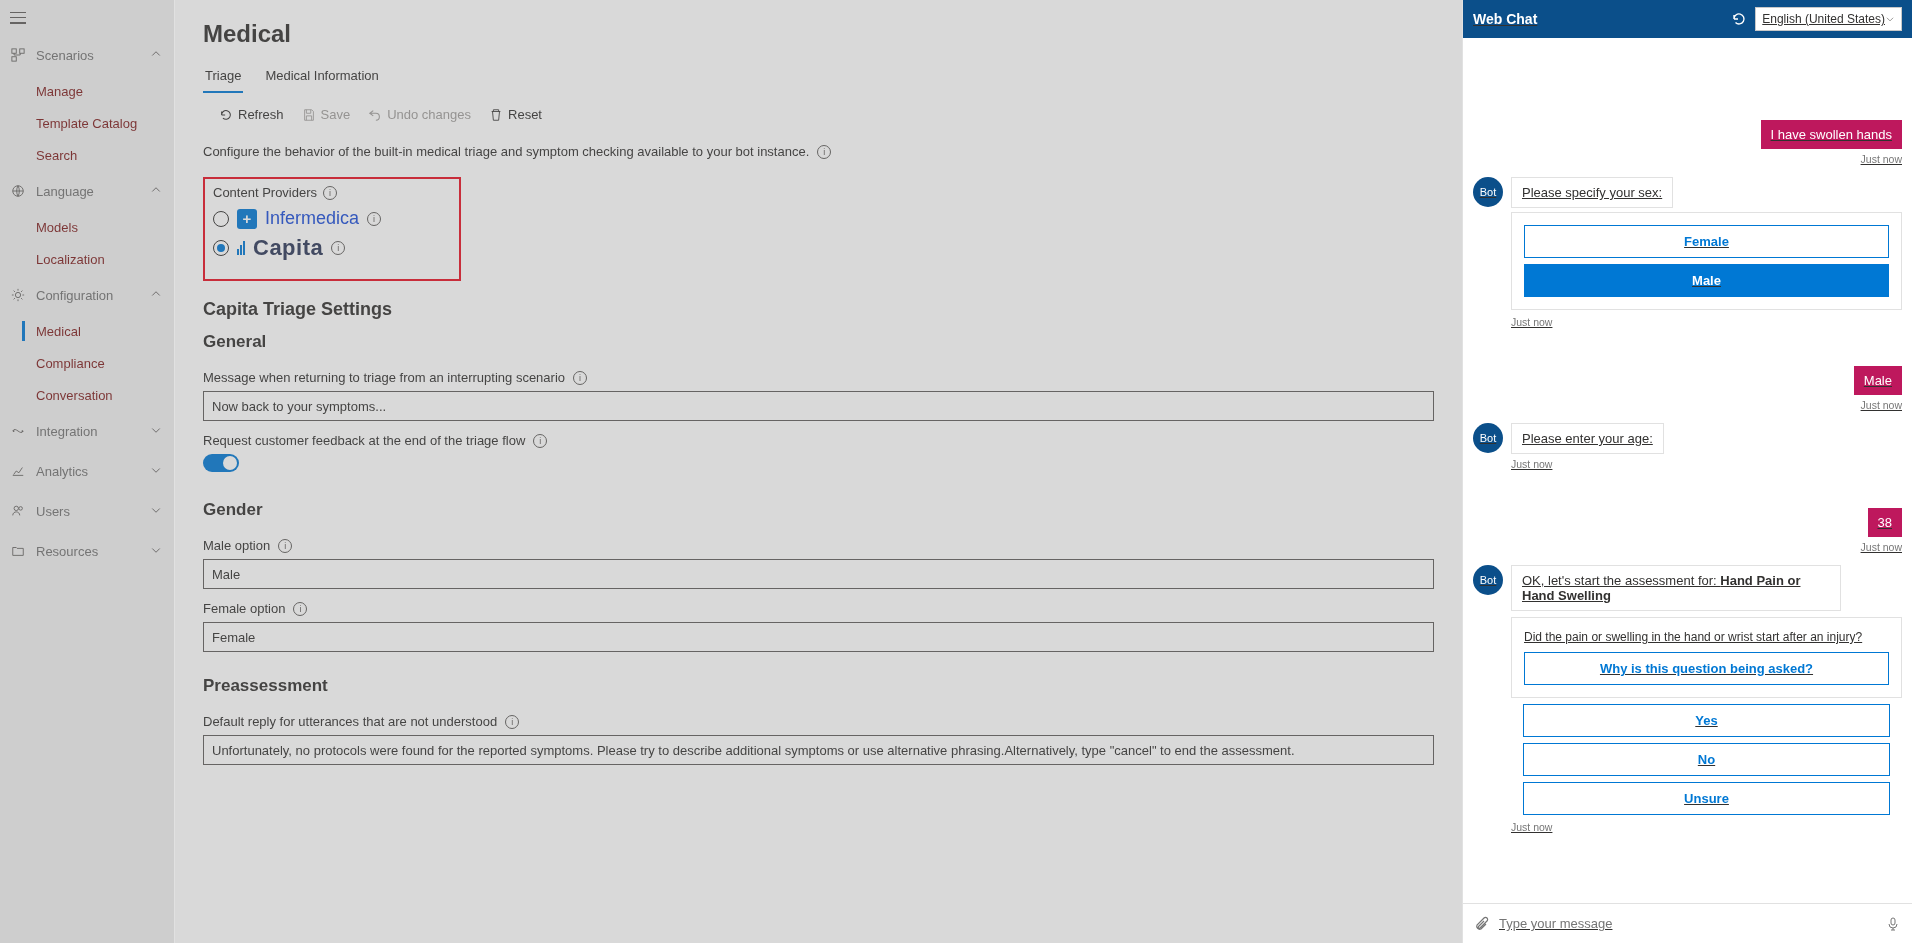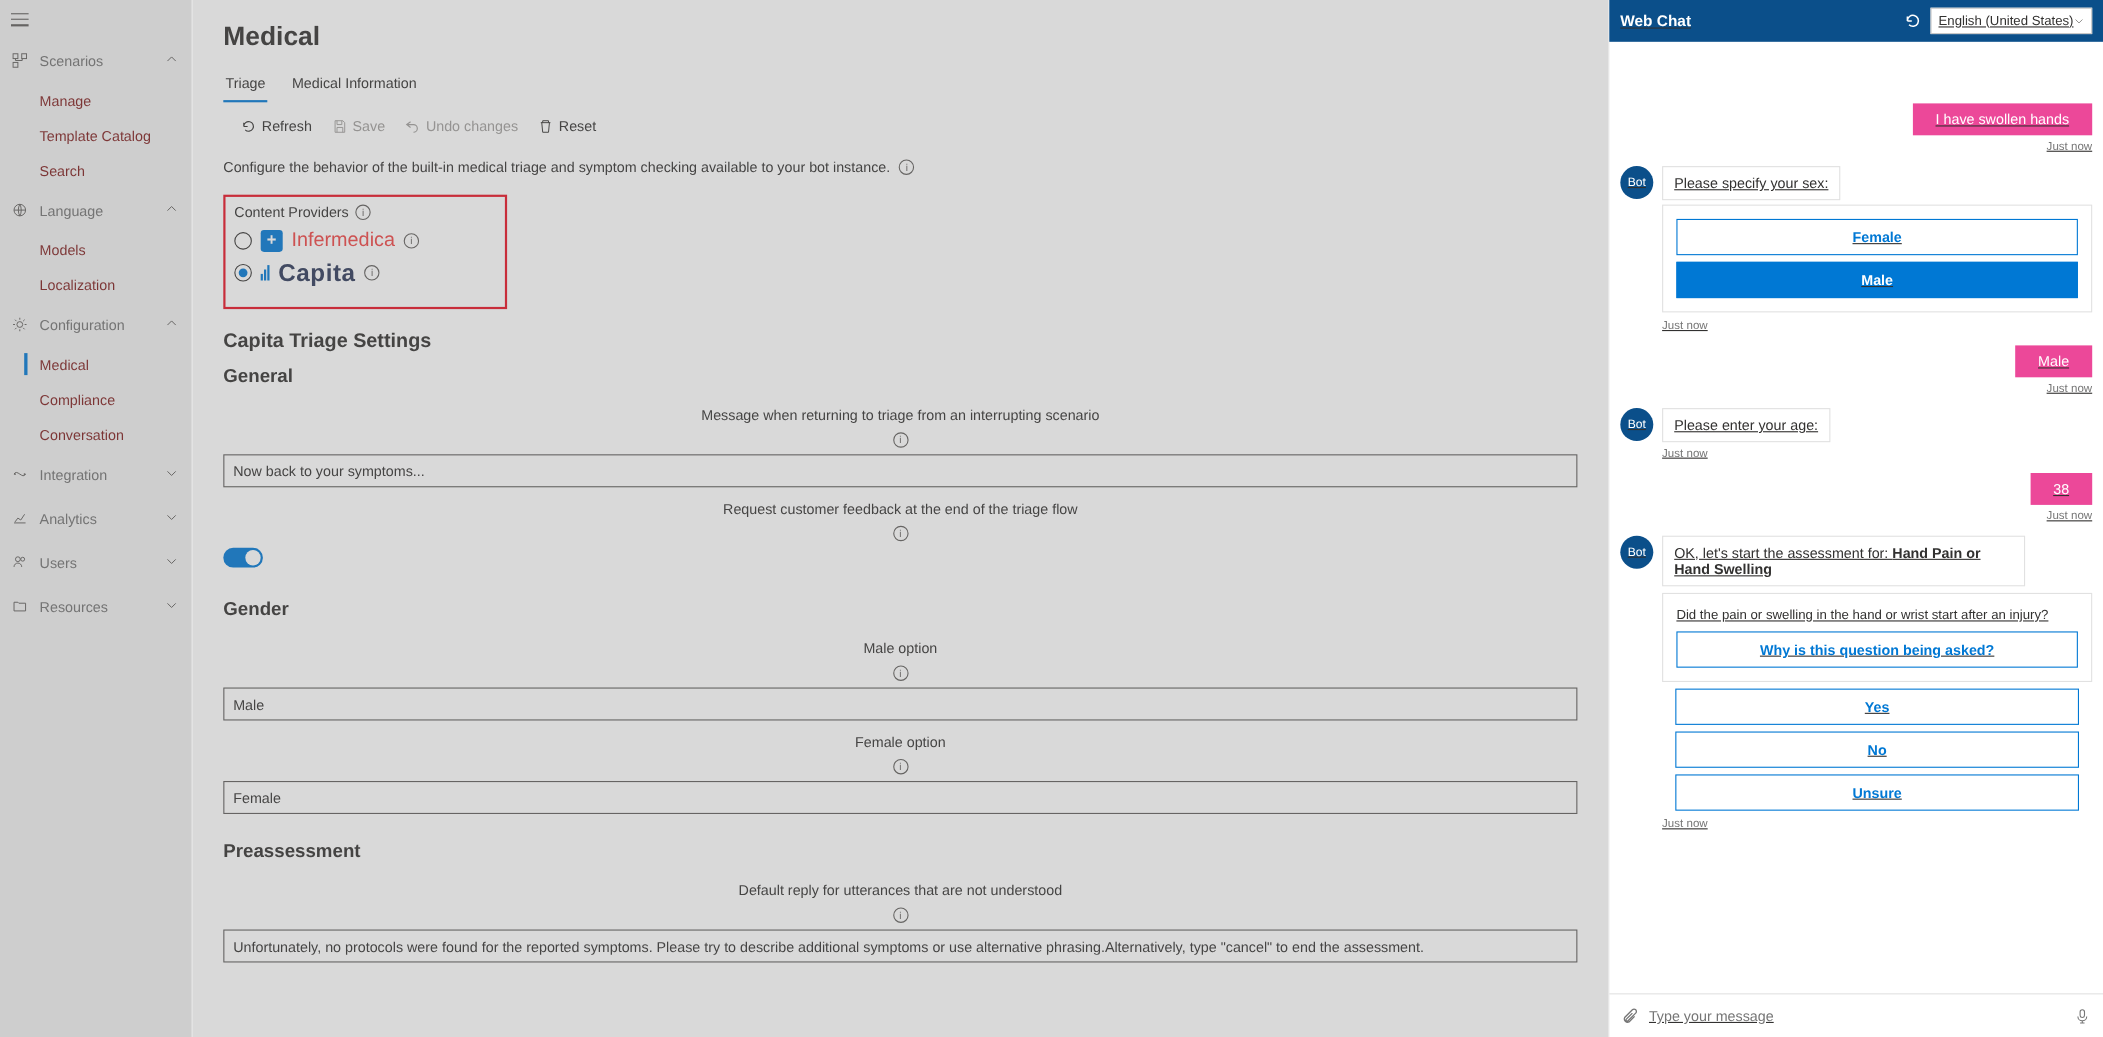--- a/index.html
+++ b/index.html
@@ -35,31 +35,31 @@
 
   .desc-row { display:flex; align-items:center; gap:8px; padding:6px 0 18px; }
   .info-circle { width:14px; height:14px; border:1px solid #605e5c; border-radius:50%; display:inline-flex; align-items:center; justify-content:center; font-size:9px; color:#605e5c; }
 
   .redbox { border:2px solid #e81123; padding:6px 8px 12px; width:258px; margin-bottom:18px; background:transparent; }
   .sec-label-inline { font-size:13px; display:flex; align-items:center; gap:6px; margin-bottom:8px; }
   .radio-row { display:flex; align-items:center; gap:8px; margin:6px 0; }
   .radio-outer { width:16px; height:16px; border:1px solid #323130; border-radius:50%; display:flex; align-items:center; justify-content:center; cursor:pointer; }
   .radio-inner { width:8px; height:8px; border-radius:50%; background:#0078d4; }
   .prov-logo-inf { width:20px; height:20px; background:#0078d4; border-radius:3px; display:flex; align-items:center; justify-content:center; color:#fff; font-weight:bold; font-size:15px; line-height:1; }
-  .prov-text-inf { font-size:18px; font-weight:500; color:#ef4444; }
+  .prov-text-inf { font-size:18px; font-weight:500; color:#1d4ed8; }
   .prov-text-cap { font-size:22px; font-weight:700; color:#2f3a5a; letter-spacing:0.5px; }
   .cap-bars { display:flex; gap:1px; align-items:flex-end; height:14px; }
   .cap-bars span { width:2px; background:#0078d4; }
   .cap-bars span:nth-child(1){height:6px}
   .cap-bars span:nth-child(2){height:10px}
   .cap-bars span:nth-child(3){height:14px}
 
   .section-title { font-size:18px; font-weight:600; margin:14px 0 12px; }
   .sub-title { font-size:17px; font-weight:600; margin:12px 0 18px; }
-  .field-label { display:flex; align-items:center; gap:8px; margin:12px 0 6px; font-size:13px;flex-direction:column; }
+  .field-label { display:flex; align-items:center; gap:8px; margin:12px 0 6px; font-size:13px; }
   .text-input { width:100%; height:30px; border:1px solid #605e5c; background:#fff; padding:0 8px; font-size:13px; color:#323130; }
 
   .toggle { width:36px; height:18px; border-radius:9px; background:#0078d4; position:relative; cursor:pointer; }
   .toggle .knob { position:absolute; right:2px; top:2px; width:14px; height:14px; border-radius:50%; background:#fff; }
 
   
   .dim-overlay { position:absolute; inset:0; background:rgba(120,120,120,0.28); pointer-events:none; }
 
   
   .chat-panel { width:450px; min-width:450px; background:#fff; border-left:1px solid #e1e1e1; display:flex; flex-direction:column; position:relative; z-index:5;text-decoration:underline; }
@@ -67,21 +67,21 @@
   .chat-title { flex:1; font-weight:600; font-size:14px; }
   .restart-ico { width:16px; height:16px; cursor:pointer; }
   .lang-select { height:24px; min-width:130px; background:#fff; border:1px solid #c8c8c8; display:flex; align-items:center; padding:0 6px; color:#323130; font-size:12px; cursor:pointer; }
   .lang-select .chev { margin-left:auto; color:#605e5c; }
 
   .chat-body { flex:1; overflow-y:auto; padding:12px 10px 0; }
   .msg-row { display:flex; margin-bottom:4px; }
   .msg-row.user { justify-content:flex-end; }
   .msg-row.bot { justify-content:flex-start; gap:8px; }
   .bot-avatar { width:30px; height:30px; border-radius:50%; background:#0b4f8a; color:#fff; font-size:11px; display:flex; align-items:center; justify-content:center; flex-shrink:0; }
-  .bubble-user { background:#ec4899; color:#fff; padding:7px 21px; font-size:13px; max-width:300px; }
+  .bubble-user { background:#be185d; color:#fff; padding:7px 10px; font-size:13px; max-width:300px;margin-top:26px; }
   .bubble-bot { border:1px solid #e1e1e1; background:#fff; padding:7px 10px; font-size:13px; max-width:330px; }
   .ts-row { font-size:10.5px; color:#767676; margin:2px 0 12px; }
   .ts-row.right { text-align:right; }
   .ts-row.indent { margin-left:38px; }
 
   .card { border:1px solid #e1e1e1; margin-left:38px; padding:12px; margin-bottom:6px; }
   .card-text { font-size:12px; color:#323130; margin-bottom:8px; }
   .card-btn { display:block; width:100%; border:1px solid #0078d4; color:#0078d4; background:#fff; text-align:center; padding:8px 0; font-size:13px; font-weight:600; cursor:pointer; margin-top:6px; }
   .card-btn:first-of-type { margin-top:0; }
   .card-btn.fill { background:#0078d4; color:#fff; }

